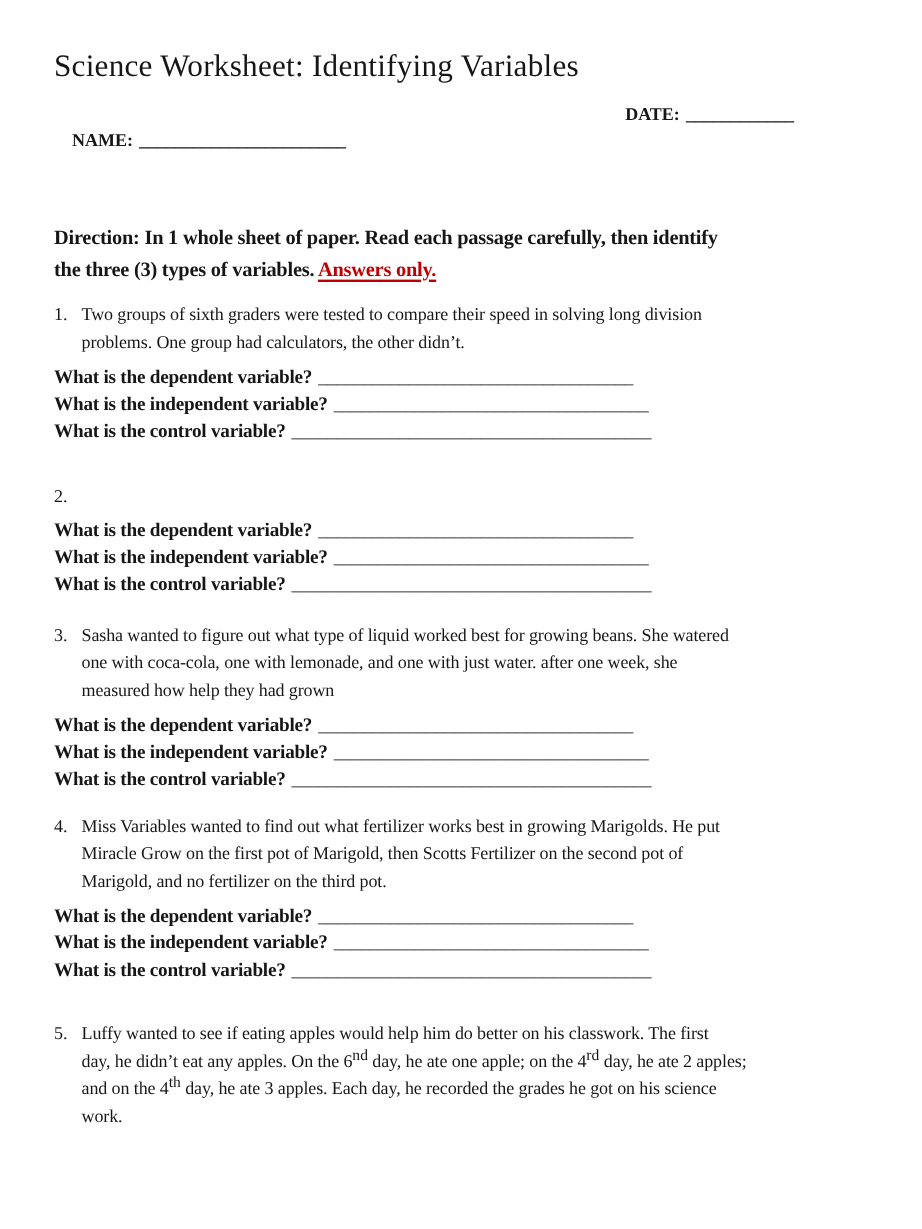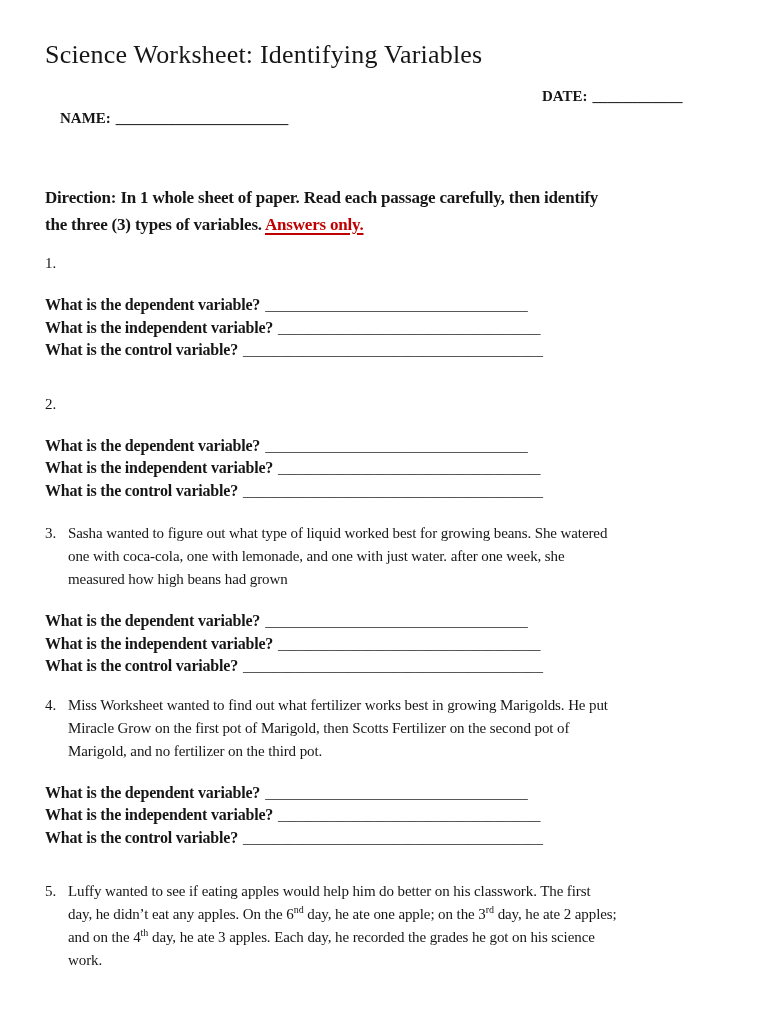--- a/index.html
+++ b/index.html
@@ -8,21 +8,21 @@
     width: 768px; height: 1024px; overflow: hidden;
     font-family: "Liberation Serif", "DejaVu Serif", serif;
     color: #161616;
   }
   .page { padding: 40px 48px 0 45px; position: relative; }
 
   .title { font-size: 26px; font-weight: 400; margin: 0 0 15px 0; letter-spacing: 0.2px; }
 
   .hdr { position: relative; font-size: 15px; font-weight: 700; line-height: 22px; white-space: pre; }
   .hdr .blank { margin-left: 5px; }
-  .date-field { position: absolute; left: 497px; top: 0; }
+  .date-field { position: absolute; left: 476px; top: 0; }
 
   .direction {
     font-family: Liberation Serif, serif;
     font-weight: 700; font-size: 17px; line-height: 26.5px;
     letter-spacing: -0.2px; margin: 12px 0 0 0; white-space: pre;
   }
   .hl {
     color: var(--hl-color, #c00000);
     text-decoration: underline;
     text-decoration-thickness: 2px;
@@ -32,23 +32,23 @@
   .questions { margin-top: 14px; }
   .question { margin-bottom: 31px; }
   .question.q2 { margin-bottom: 20px; }
   .question.q3 { margin-bottom: 16px; }
   .question.q4 { margin-bottom: 31px; }
   .question.q5 { margin-bottom: 0; }
 
   .passage-row { display: flex; align-items: flex-start; }
   .qnum { flex: 0 0 23px; font-size: 15px; line-height: 23px; }
   .passage { margin: 0; font-size: 15px; line-height: 23px; letter-spacing: -0.1px; white-space: pre; }
-  sup { font-size: 10px; line-height: 0; vertical-align: super; letter-spacing: 0; text-align: center; }
+  sup { font-size: 13px; line-height: 0; vertical-align: super; letter-spacing: 0; text-align: center; }
 
-  .prompts { margin-top: 19px; }
+  .prompts { margin-top: 6px; }
   .prompt { margin: 0; font-size: 16px; line-height: 21.5px; font-weight: 700; letter-spacing: -0.2px; white-space: pre; }
   .ansline { font-weight: 400; font-size: 15px; margin-left: 5px; letter-spacing: 0; color: #222; }
 </style>
 </head>
 <body>
 
 <div class="page">
 
   <h1 class="title">Science Worksheet: Identifying Variables</h1>
 
@@ -59,20 +59,22 @@
 
 
   <p class="direction"><span>Direction: In 1 whole sheet of paper. Read each passage carefully, then identify
 the three (3) types of variables. </span><span class="hl">Answers only.</span></p>
 
   <div class="questions">
 
     <section class="question q1">
       <div class="passage-row">
         <span class="qnum">1.</span>
+        <p class="passage">Two groups of sixth graders were tested to compare their speed in solving long division
+problems. One group had calculators, the other didn’t.</p>
       </div>
       <div class="prompts">
         <p class="prompt"><span>What is the dependent variable?</span><span class="ansline">___________________________________</span></p>
         <p class="prompt"><span>What is the independent variable?</span><span class="ansline">___________________________________</span></p>
         <p class="prompt"><span>What is the control variable?</span><span class="ansline">________________________________________</span></p>
       </div>
     </section>
 
     <section class="question q2">
       <div class="passage-row">
@@ -83,48 +85,48 @@
         <p class="prompt"><span>What is the independent variable?</span><span class="ansline">___________________________________</span></p>
         <p class="prompt"><span>What is the control variable?</span><span class="ansline">________________________________________</span></p>
       </div>
     </section>
 
     <section class="question q3">
       <div class="passage-row">
         <span class="qnum">3.</span>
         <p class="passage">Sasha wanted to figure out what type of liquid worked best for growing beans. She watered
 one with coca-cola, one with lemonade, and one with just water. after one week, she
-measured how high beans had grown</p>
+measured how help they had grown</p>
       </div>
       <div class="prompts">
         <p class="prompt"><span>What is the dependent variable?</span><span class="ansline">___________________________________</span></p>
         <p class="prompt"><span>What is the independent variable?</span><span class="ansline">___________________________________</span></p>
         <p class="prompt"><span>What is the control variable?</span><span class="ansline">________________________________________</span></p>
       </div>
     </section>
 
     <section class="question q4">
       <div class="passage-row">
         <span class="qnum">4.</span>
-        <p class="passage">Miss Worksheet wanted to find out what fertilizer works best in growing Marigolds. He put
+        <p class="passage">Miss Variables wanted to find out what fertilizer works best in growing Marigolds. He put
 Miracle Grow on the first pot of Marigold, then Scotts Fertilizer on the second pot of
 Marigold, and no fertilizer on the third pot.</p>
       </div>
       <div class="prompts">
         <p class="prompt"><span>What is the dependent variable?</span><span class="ansline">___________________________________</span></p>
         <p class="prompt"><span>What is the independent variable?</span><span class="ansline">___________________________________</span></p>
         <p class="prompt"><span>What is the control variable?</span><span class="ansline">________________________________________</span></p>
       </div>
     </section>
 
     <section class="question q5">
       <div class="passage-row">
         <span class="qnum">5.</span>
         <p class="passage"><span>Luffy wanted to see if eating apples would help him do better on his classwork. The first
-day, he didn’t eat any apples. On the 6</span><sup>nd</sup><span> day, he ate one apple; on the 3</span><sup>rd</sup><span> day, he ate 2 apples;
+day, he didn’t eat any apples. On the 6</span><sup>nd</sup><span> day, he ate one apple; on the 4</span><sup>rd</sup><span> day, he ate 2 apples;
 and on the 4</span><sup>th</sup><span> day, he ate 3 apples. Each day, he recorded the grades he got on his science
 work.</span></p>
       </div>
 
     </section>
 
   </div>
 </div>
 
 </body></html>

